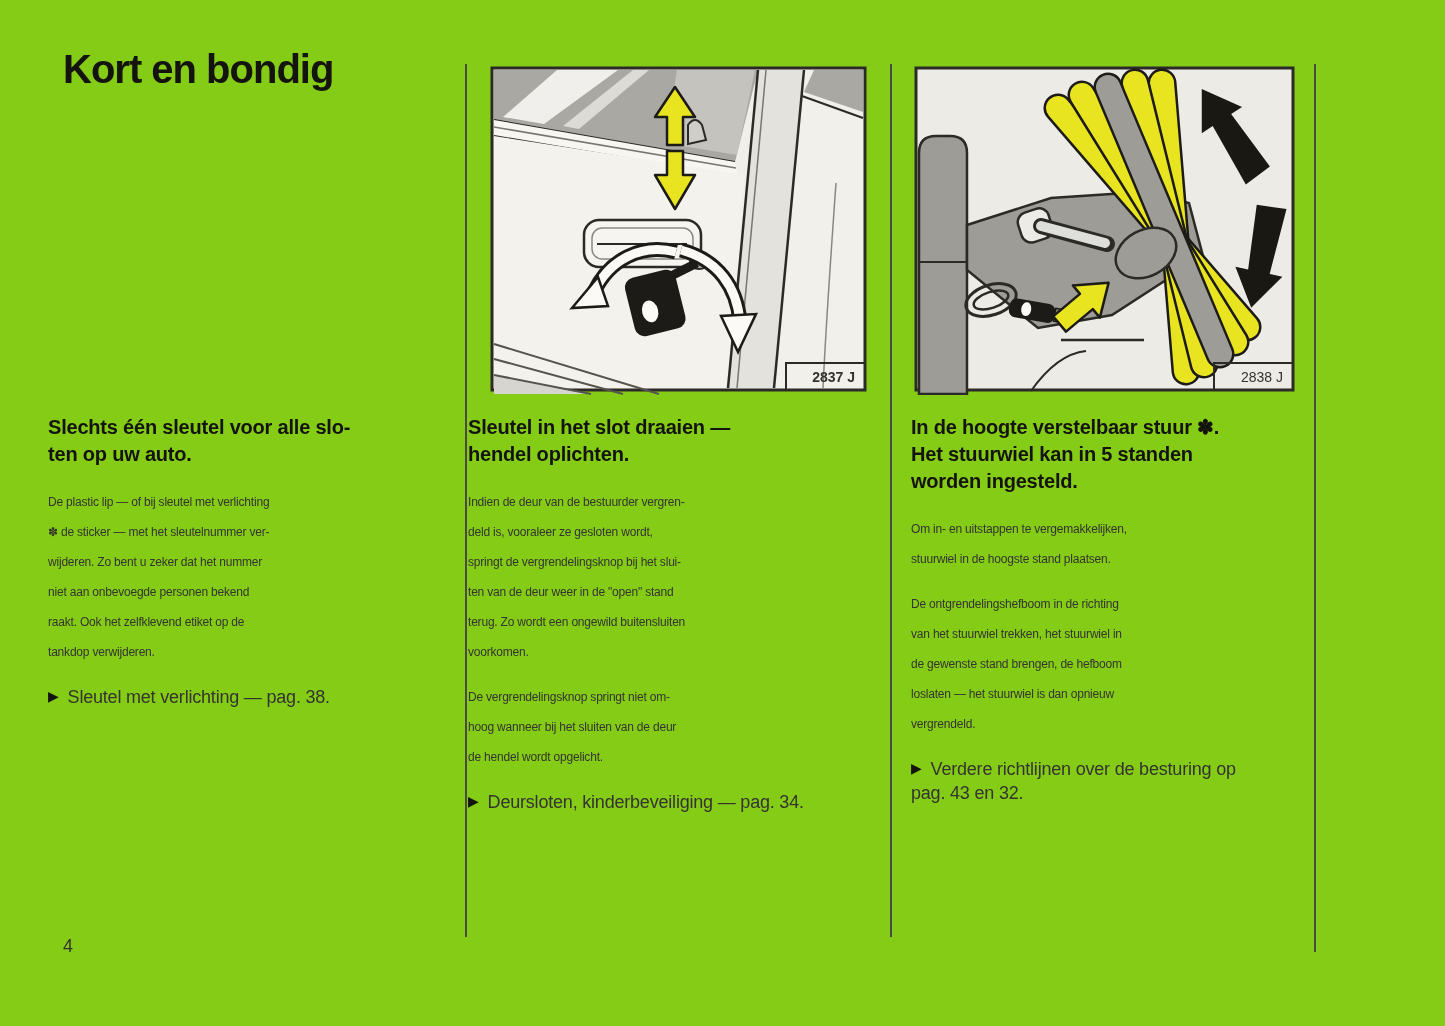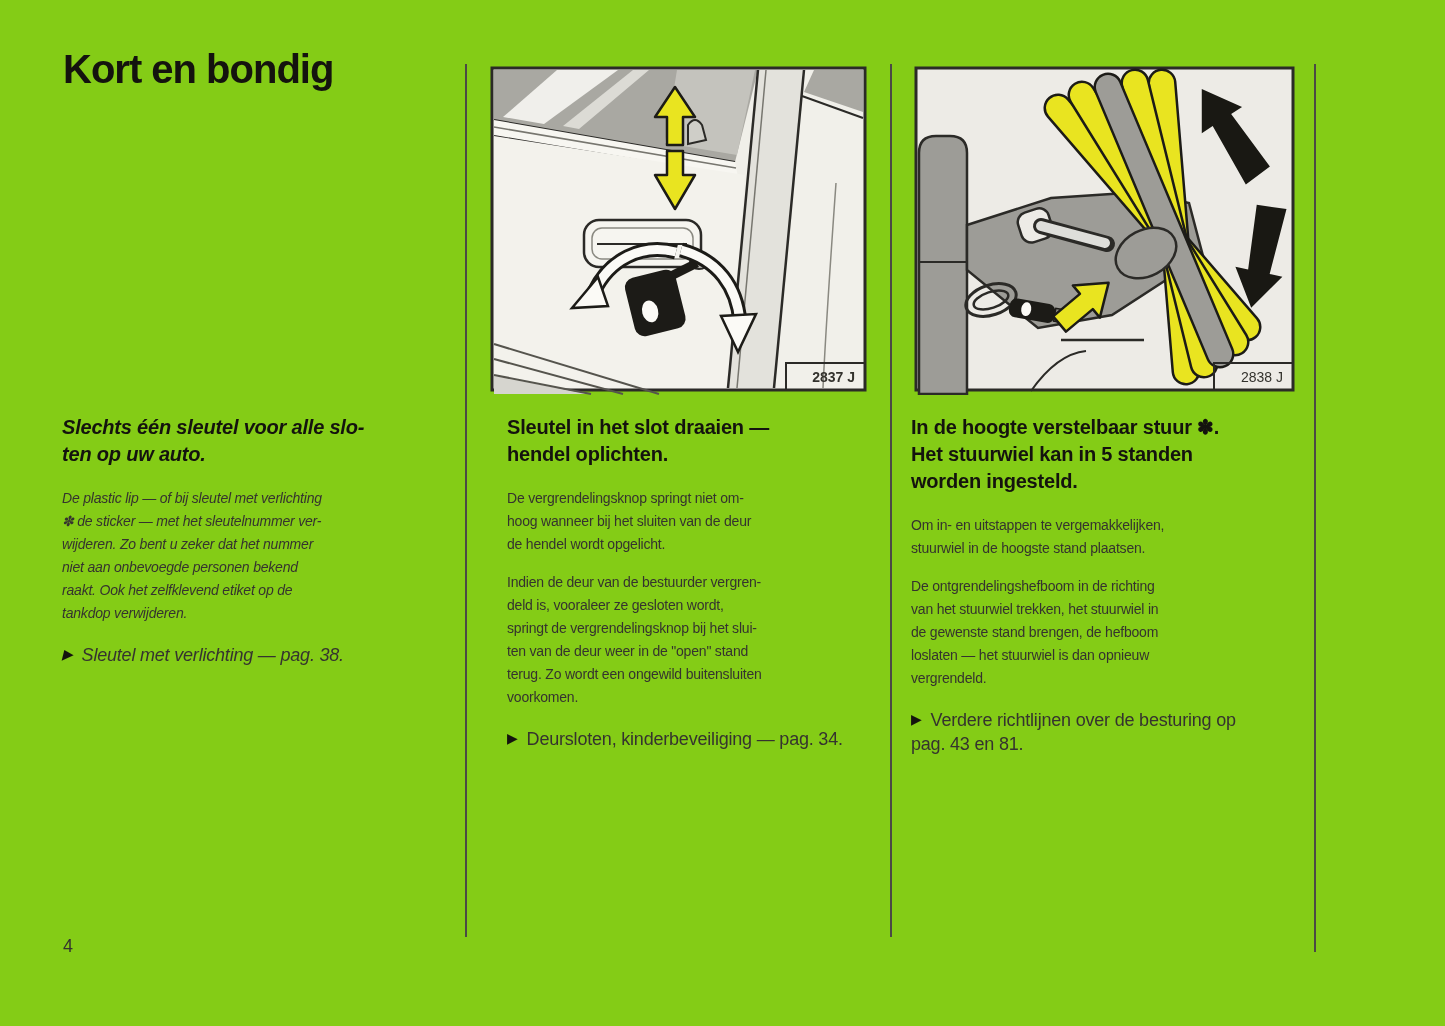--- a/index.html
+++ b/index.html
@@ -8,26 +8,26 @@
   .title { position:absolute; left:63px; top:47px; font-size:40px; font-weight:bold; letter-spacing:-1px; color:#14130e; }
   .vrule { position:absolute; top:64px; width:2px; background:#4b4a45; }
   .vrule-1 { left:465px; height:873px; }
   .vrule-2 { left:890px; height:873px; }
   .vrule-3 { left:1314px; height:888px; }
   .figure { position:absolute; top:63px; }
   .figure svg { display:block; }
   .fig-door  { left:487px;font-weight:bold; }
   .fig-steer { left:911px;text-align:right; }
   .textcol { position:absolute; top:414px; }
-  .col-keys  { left:62px;  width:380px;font-style:italic; }
-  .col-lock  { left:507px; width:386px; }
+  .col-keys  { left:48px;  width:380px; }
+  .col-lock  { left:468px; width:386px; }
   .col-steer { left:911px; width:396px; }
   .heading { font-size:20px; line-height:27px; font-weight:bold; letter-spacing:-0.2px;
              color:#14130e; white-space:pre-line; margin:0 0 19px 0; }
-  .para { font-size:14px; line-height:23px; letter-spacing:-0.2px; white-space:pre-line;
+  .para { font-size:12px; line-height:30px; letter-spacing:-0.2px; white-space:pre-line;
           margin:0 0 15px 0; color:#35332f; }
   .xref { font-size:18px; line-height:23px; letter-spacing:-0.2px; margin-top:19px; color:#35332f; }
   .xref-marker { display:inline-block; font-size:14px; margin-right:9px; transform:translateY(-2px); color:#14130e; }
   .xref-text { white-space:pre-line; }
   .page-number { position:absolute; left:63px; top:936px; font-size:18px; color:#35332f; }
   svg text { font-family:"Liberation Sans", sans-serif; font-size:14px; fill:#33322d; }
 </style>
 </head>
 <body>
 
@@ -167,46 +167,46 @@
 raakt. Ook het zelfklevend etiket op de
 tankdop verwijderen.</p>
     <p class="xref">
       <span class="xref-marker">▶</span><span class="xref-text">Sleutel met verlichting — pag. 38.</span>
     </p>
   </section>
 
   <section class="textcol col-lock">
     <h2 class="heading">Sleutel in het slot draaien —
 hendel oplichten.</h2>
-    <p class="para">De vergrendelingsknop springt niet om-
-hoog wanneer bij het sluiten van de deur
-de hendel wordt opgelicht.</p>
     <p class="para">Indien de deur van de bestuurder vergren-
 deld is, vooraleer ze gesloten wordt,
 springt de vergrendelingsknop bij het slui-
 ten van de deur weer in de "open" stand
 terug. Zo wordt een ongewild buitensluiten
 voorkomen.</p>
+    <p class="para">De vergrendelingsknop springt niet om-
+hoog wanneer bij het sluiten van de deur
+de hendel wordt opgelicht.</p>
     <p class="xref">
       <span class="xref-marker">▶</span><span class="xref-text">Deursloten, kinderbeveiliging — pag. 34.</span>
     </p>
   </section>
 
   <section class="textcol col-steer">
     <h2 class="heading">In de hoogte verstelbaar stuur ✽.
 Het stuurwiel kan in 5 standen
 worden ingesteld.</h2>
     <p class="para">Om in- en uitstappen te vergemakkelijken,
 stuurwiel in de hoogste stand plaatsen.</p>
     <p class="para">De ontgrendelingshefboom in de richting
 van het stuurwiel trekken, het stuurwiel in
 de gewenste stand brengen, de hefboom
 loslaten — het stuurwiel is dan opnieuw
 vergrendeld.</p>
     <p class="xref">
       <span class="xref-marker">▶</span><span class="xref-text">Verdere richtlijnen over de besturing op
-pag. 43 en 81.</span>
+pag. 43 en 32.</span>
     </p>
   </section>
 
   <div class="page-number">4</div>
 
 </div>
 
 </body></html>

